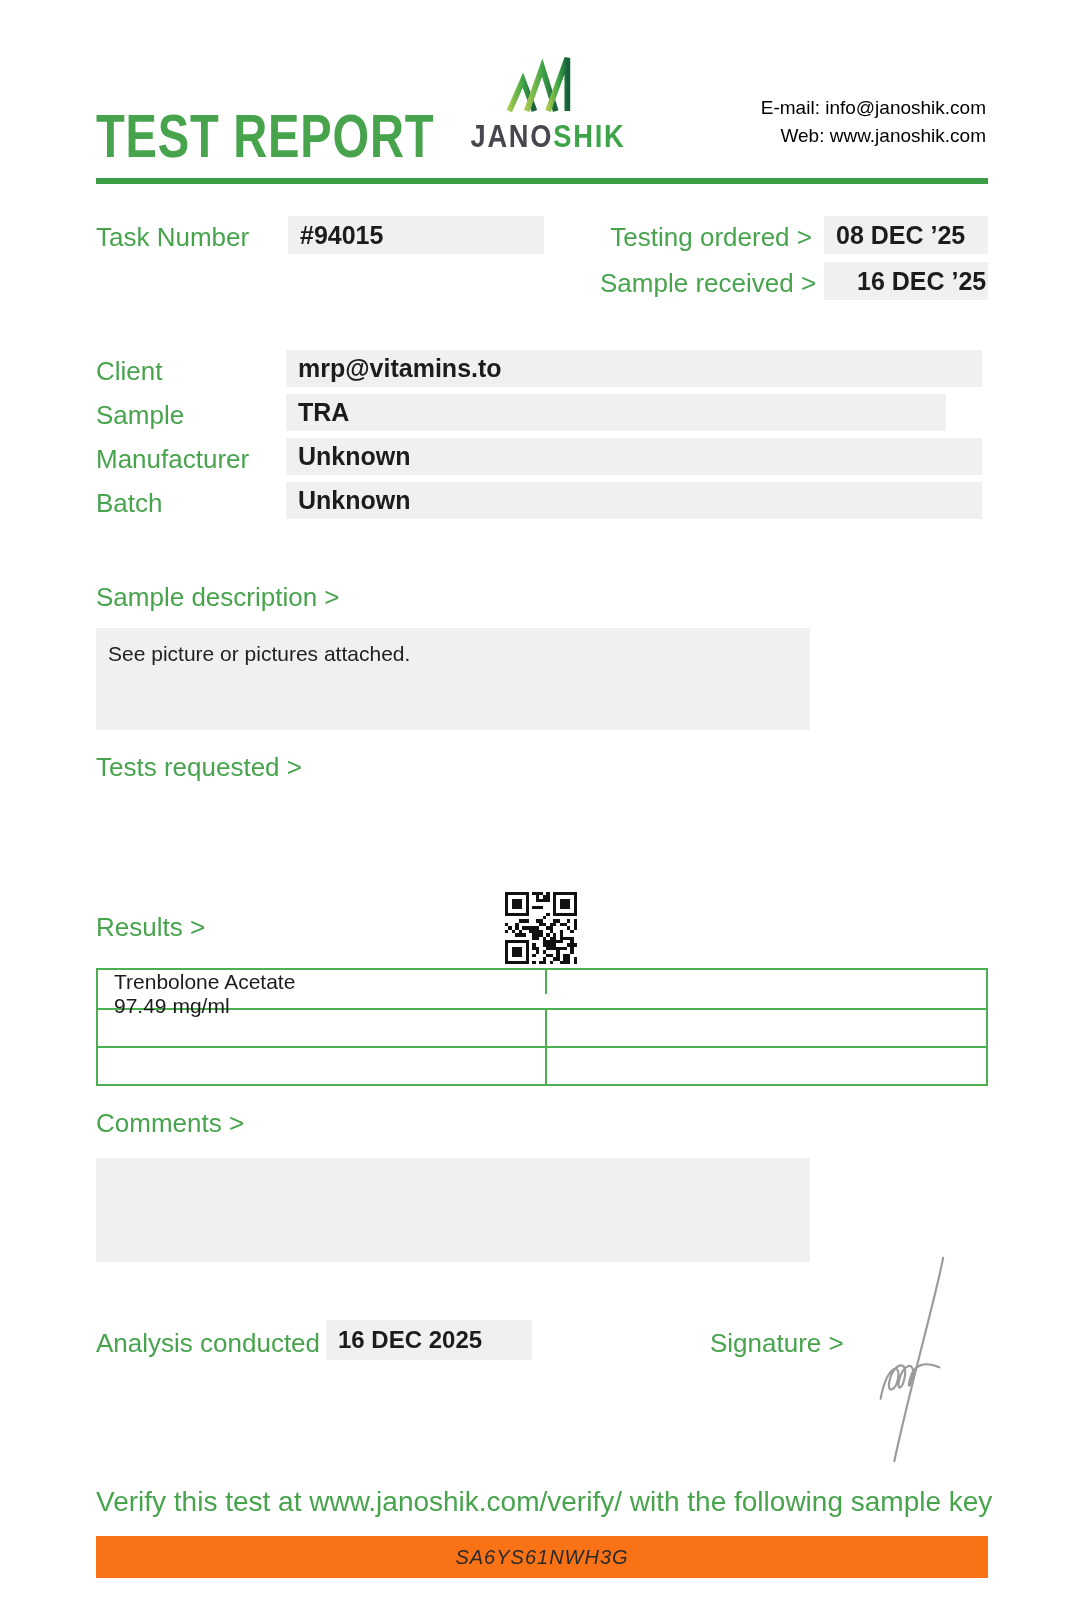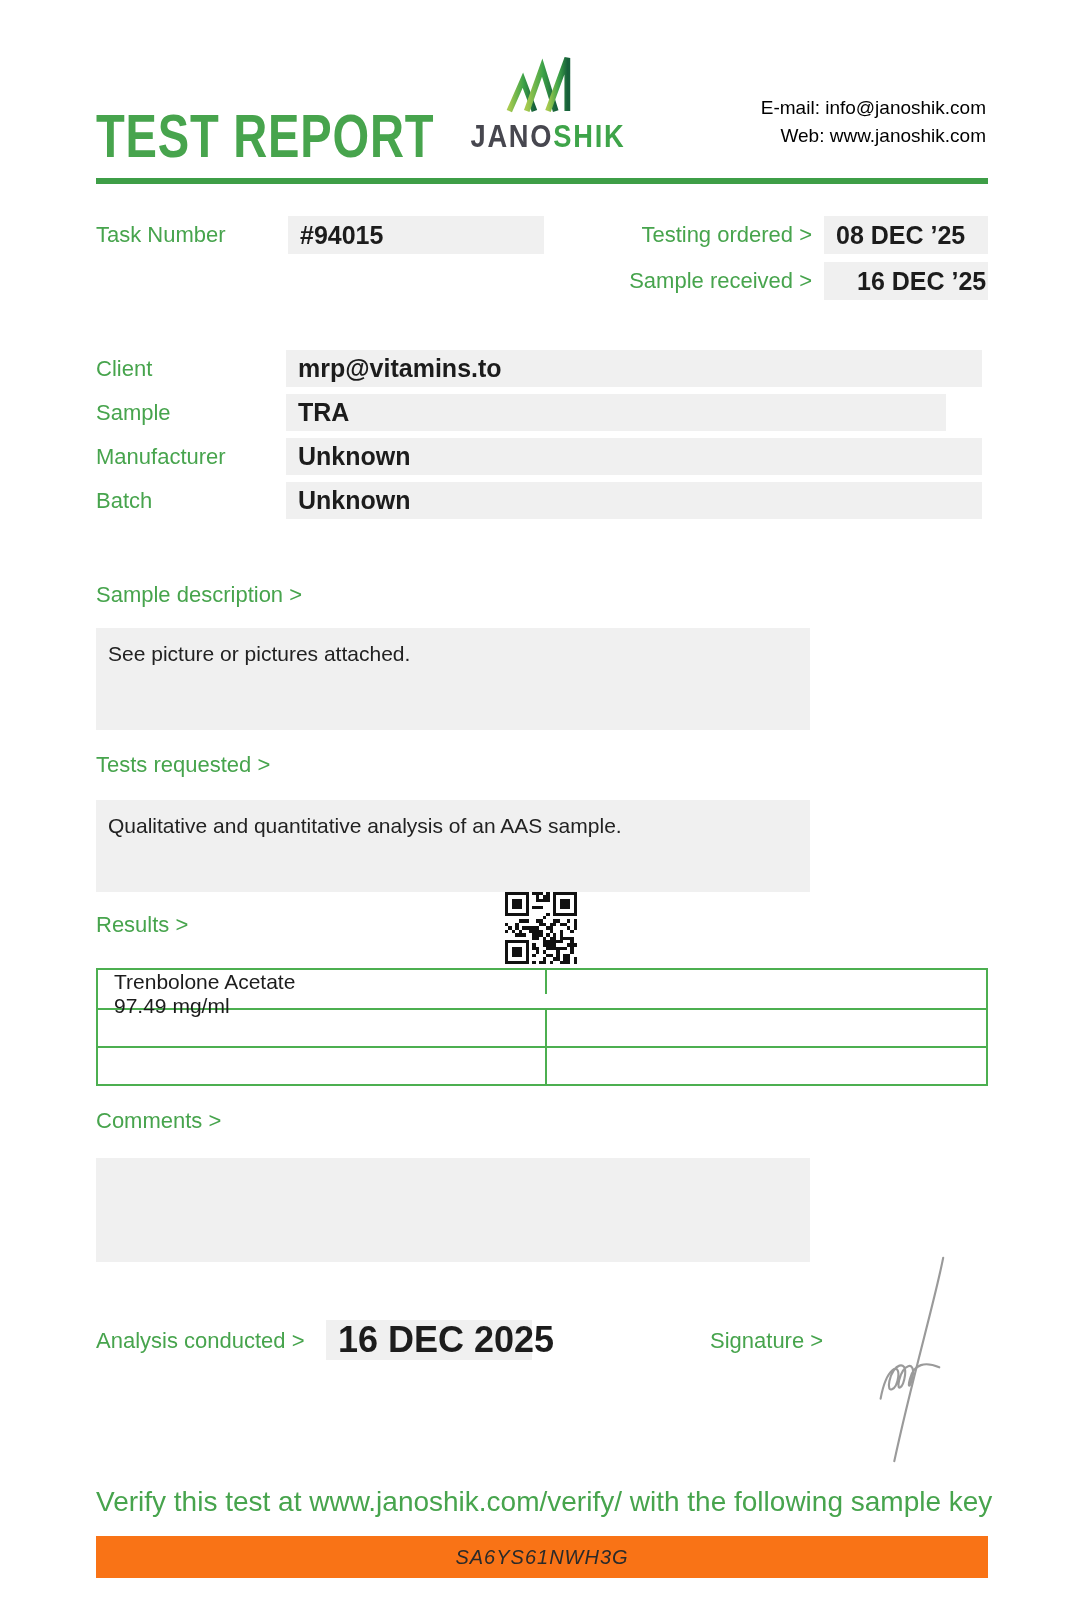--- a/index.html
+++ b/index.html
@@ -22,21 +22,21 @@
   }
   .wordmark .jano { color:#47474f; }
   .wordmark .shik { color:#3ea449; }
   .contact {
     position:absolute; right:98px; top:94px; text-align:right;
     font-size:19px; color:#000000; line-height:28px;
   }
   .divider { position:absolute; left:96px; top:178px; width:892px; height:6px; background:#3e9e47; }
 
   
-  .lbl { position:absolute; font-size:22px; color:#47a44d; white-space:nowrap; }
+  .lbl { position:absolute; font-size:26px; color:#47a44d; white-space:nowrap; }
   .fld {
     position:absolute; background:#f0f0f0; font-size:25px; font-weight:700; color:#1c1c1c;
     display:flex; align-items:center; padding:0 12px; white-space:nowrap;
   }
   .lbl-r { text-align:right; }
 
   
   .box {
     position:absolute; left:96px; width:714px; background:#f0f0f0;
     font-size:21px; color:#222; padding:14px 12px 0 12px;
@@ -117,23 +117,20 @@
 
   <div class="lbl" style="left:96px; top:488px;">Batch</div>
   <div class="fld" style="left:286px; top:482px; width:696px; height:37px;">Unknown</div>
 
   <div class="lbl" style="left:96px; top:582px;">Sample description &gt;</div>
   <div class="box" style="top:628px; height:102px;">
     <span>See picture or pictures attached.</span>
   </div>
 
   <div class="lbl" style="left:96px; top:752px;">Tests requested &gt;</div>
-  <div class="box" style="top:800px; height:92px;">
-    <span>Qualitative and quantitative analysis of an AAS sample.</span>
-  </div>
 
   <svg class="qr" width="72" height="72" viewBox="0 0 21 21" shape-rendering="crispEdges" fill="#111">
     <g>
       <path fill-rule="evenodd" d="M0 0h7v7H0zM1 1h5v5H1z"></path>
         <rect x="2" y="2" width="3" height="3"></rect>
       <path fill-rule="evenodd" d="M14 0h7v7h-7zM15 1h5v5h-5z"></path>
         <rect x="16" y="2" width="3" height="3"></rect>
       <path fill-rule="evenodd" d="M0 14h7v7H0zM1 15h5v5H1z"></path>
         <rect x="2" y="16" width="3" height="3"></rect>
     </g>
@@ -275,21 +272,21 @@
       <div class="rcell c2"></div>
     </div>
   </div>
 
   <div class="lbl" style="left:96px; top:1108px;">Comments &gt;</div>
   <div class="box" style="top:1158px; height:104px;">
     <span></span>
   </div>
 
   <div class="lbl" style="left:96px; top:1328px;">Analysis conducted &gt;</div>
-  <div class="fld" style="left:326px; top:1320px; width:206px; height:40px; font-size:36px;">16 DEC 2025</div>
+  <div class="fld" style="left:326px; top:1320px; width:206px; height:40px; font-size:24px;">16 DEC 2025</div>
 
   <div class="lbl" style="left:710px; top:1328px;">Signature &gt;</div>
   <svg class="signature" width="110" height="215" viewBox="0 0 110 220">
     <g fill="none" stroke="#9a9a9a" stroke-width="2.2" stroke-linecap="round">
       <path d="M92,6 C84,48 60,130 42,214"></path>
       <path d="M28,150 C34,118 48,112 46,128 C44,142 34,146 37,132 C41,114 55,110 53,126 C51,140 44,144 47,131 C51,115 63,111 61,126 C59,138 55,141 58,130 C62,114 74,112 88,118"></path>
     </g>
   </svg>
 
   <div class="verify">Verify this test at www.janoshik.com/verify/ with the following sample key</div>

